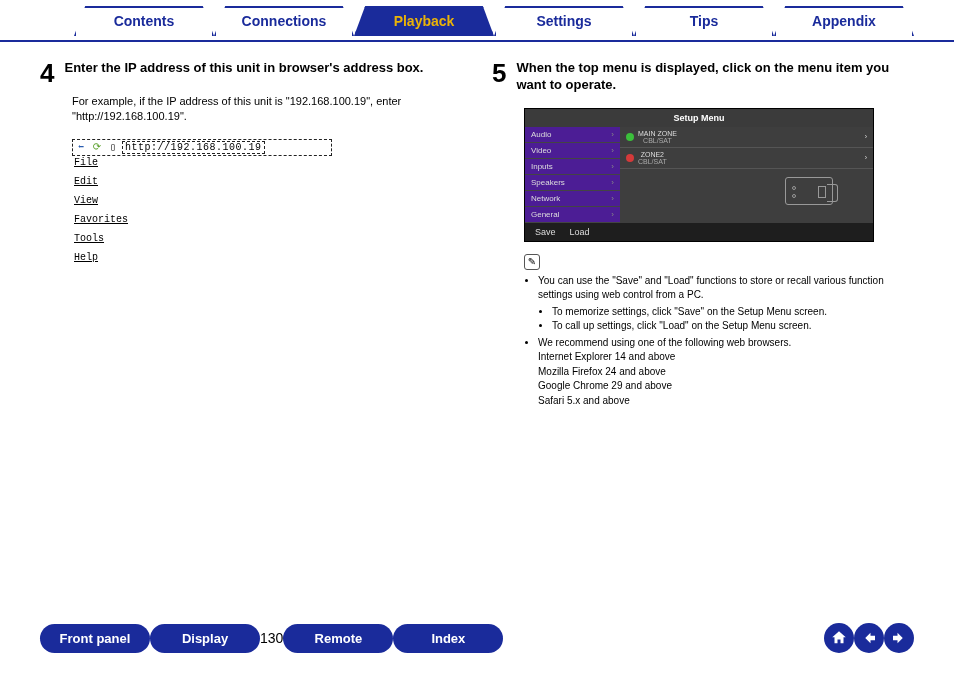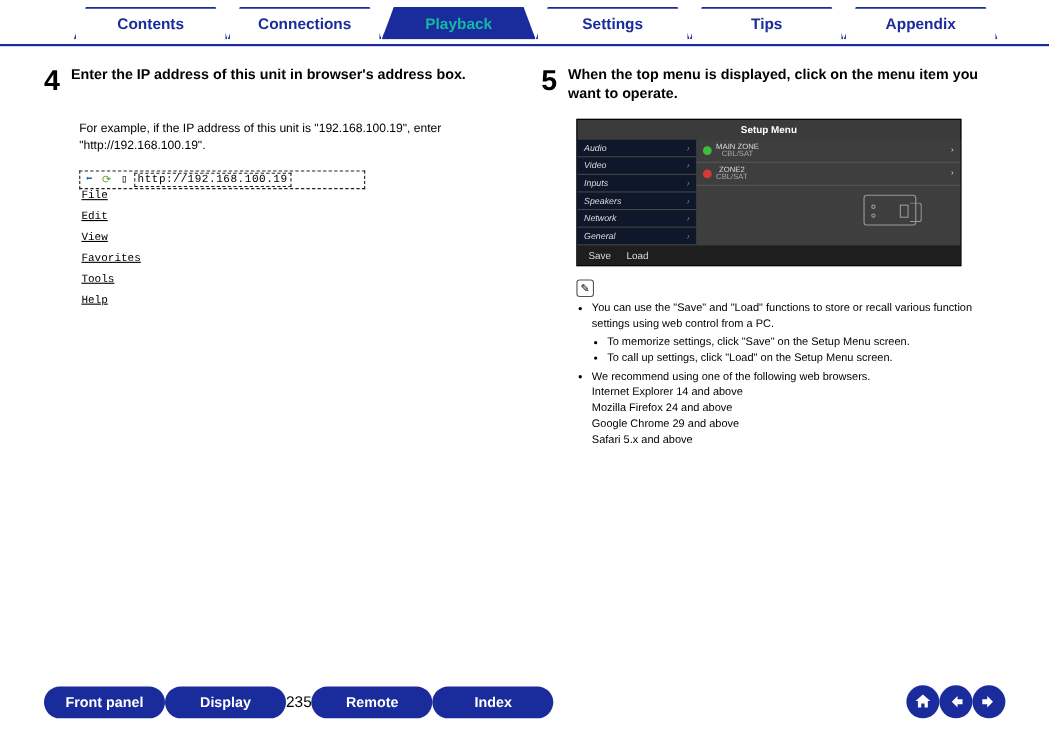--- a/index.html
+++ b/index.html
@@ -8,54 +8,54 @@
     width: 954px;
     height: 673px;
     background: #fff;
     position: relative;
     font-size: 12px;
     color: #000;
   }
   
   .tab-row {
     display: flex;
-    justify-content: center;
+    justify-content: flex-end;
     padding: 6px 40px 0 60px;
     border-bottom: 2px solid #1a2b9b;
     height: 42px;
   }
   .tab {
     width: 140px;
     height: 30px;
     line-height: 26px;
     text-align: center;
     font-weight: bold;
     font-size: 14px;
     color: #1a2b9b;
     border: 2px solid #1a2b9b;
     border-bottom: none;
     border-radius: 10px 10px 0 0;
     cursor: pointer;
     position: relative;
     background: #fff;
     clip-path: polygon(8% 0, 92% 0, 100% 100%, 0 100%);
   }
-  .tab.active { background: #1a2b9b; color: #14b8a6; }
+  .tab.active { background: #1a2b9b; color: #eab308; }
 
   
   .main {
     display: flex;
     padding: 18px 40px 0 40px;
     gap: 30px;
   }
   .col { flex: 1; }
   .step-row { display: flex; gap: 10px; }
   .step-num { font-size: 26px; font-weight: bold; line-height: 1; }
   .step-title { font-size: 13px; font-weight: bold; line-height: 1.3; }
-  .step-desc { font-size: 11px; margin-top: 24px; line-height: 1.4; margin-left: 32px;}
+  .step-desc { font-size: 11px; margin-top: 8px; line-height: 1.4; margin-left: 32px;}
   
   .browser-mock {
     margin: 14px 0 0 32px;
     width: 260px;
     font-family: "Courier New", monospace;
     font-size: 10px;
   }
   .addr-row {
     display: flex; align-items: center; gap: 2px;
     border: 1px dashed #222;
@@ -76,21 +76,21 @@
     margin: 14px 0 0 32px;
     width: 350px;
     background: #3b3b3b;
     color: #ddd;
     font-size: 8px;
     border: 1px solid #000;
     text-align: center;
   }
   .sm-title { padding: 4px 6px; font-weight: bold; font-size:9px; color:#fff;}
   .sm-body { display: flex; }
-  .sm-left { width: 108px; background: #0f172a; font-style: italic;}
+  .sm-left { width: 95px; background: #4c1d95;}
   .sm-left .sm-item {
     display:flex; justify-content:space-between; align-items:center;
     padding: 3px 6px; border-bottom:1px solid #444; font-size:8px;
   }
   .sm-left .sm-item span.caret { color:#888; }
   .sm-right { flex:1; position:relative; background:#3e3e3e;}
   .sm-zone {
     display:flex; align-items:center; gap:4px;
     padding:3px 6px; border-bottom:1px solid #555;
     font-size:7px; justify-content:space-between;
@@ -266,21 +266,21 @@
       <div class="plain">Mozilla Firefox 24 and above</div>
       <div class="plain">Google Chrome 29 and above</div>
       <div class="plain">Safari 5.x and above</div>
     </div>
   </div>
 </div>
 
 <div class="bottom">
   <div class="nav-btn">Front panel</div>
   <div class="nav-btn">Display</div>
-  <div class="page-num">235</div>
+  <div class="page-num">130</div>
   <div class="nav-btn">Remote</div>
   <div class="nav-btn">Index</div>
   <div class="spacer"></div>
   <div class="round-btn">
     <svg viewBox="0 0 24 24">
         <path d="M12 3l9 8h-3v8h-4v-5h-4v5H6v-8H3z"></path>
       </svg>
   </div>
   <div class="round-btn">
     <svg viewBox="0 0 24 24">

